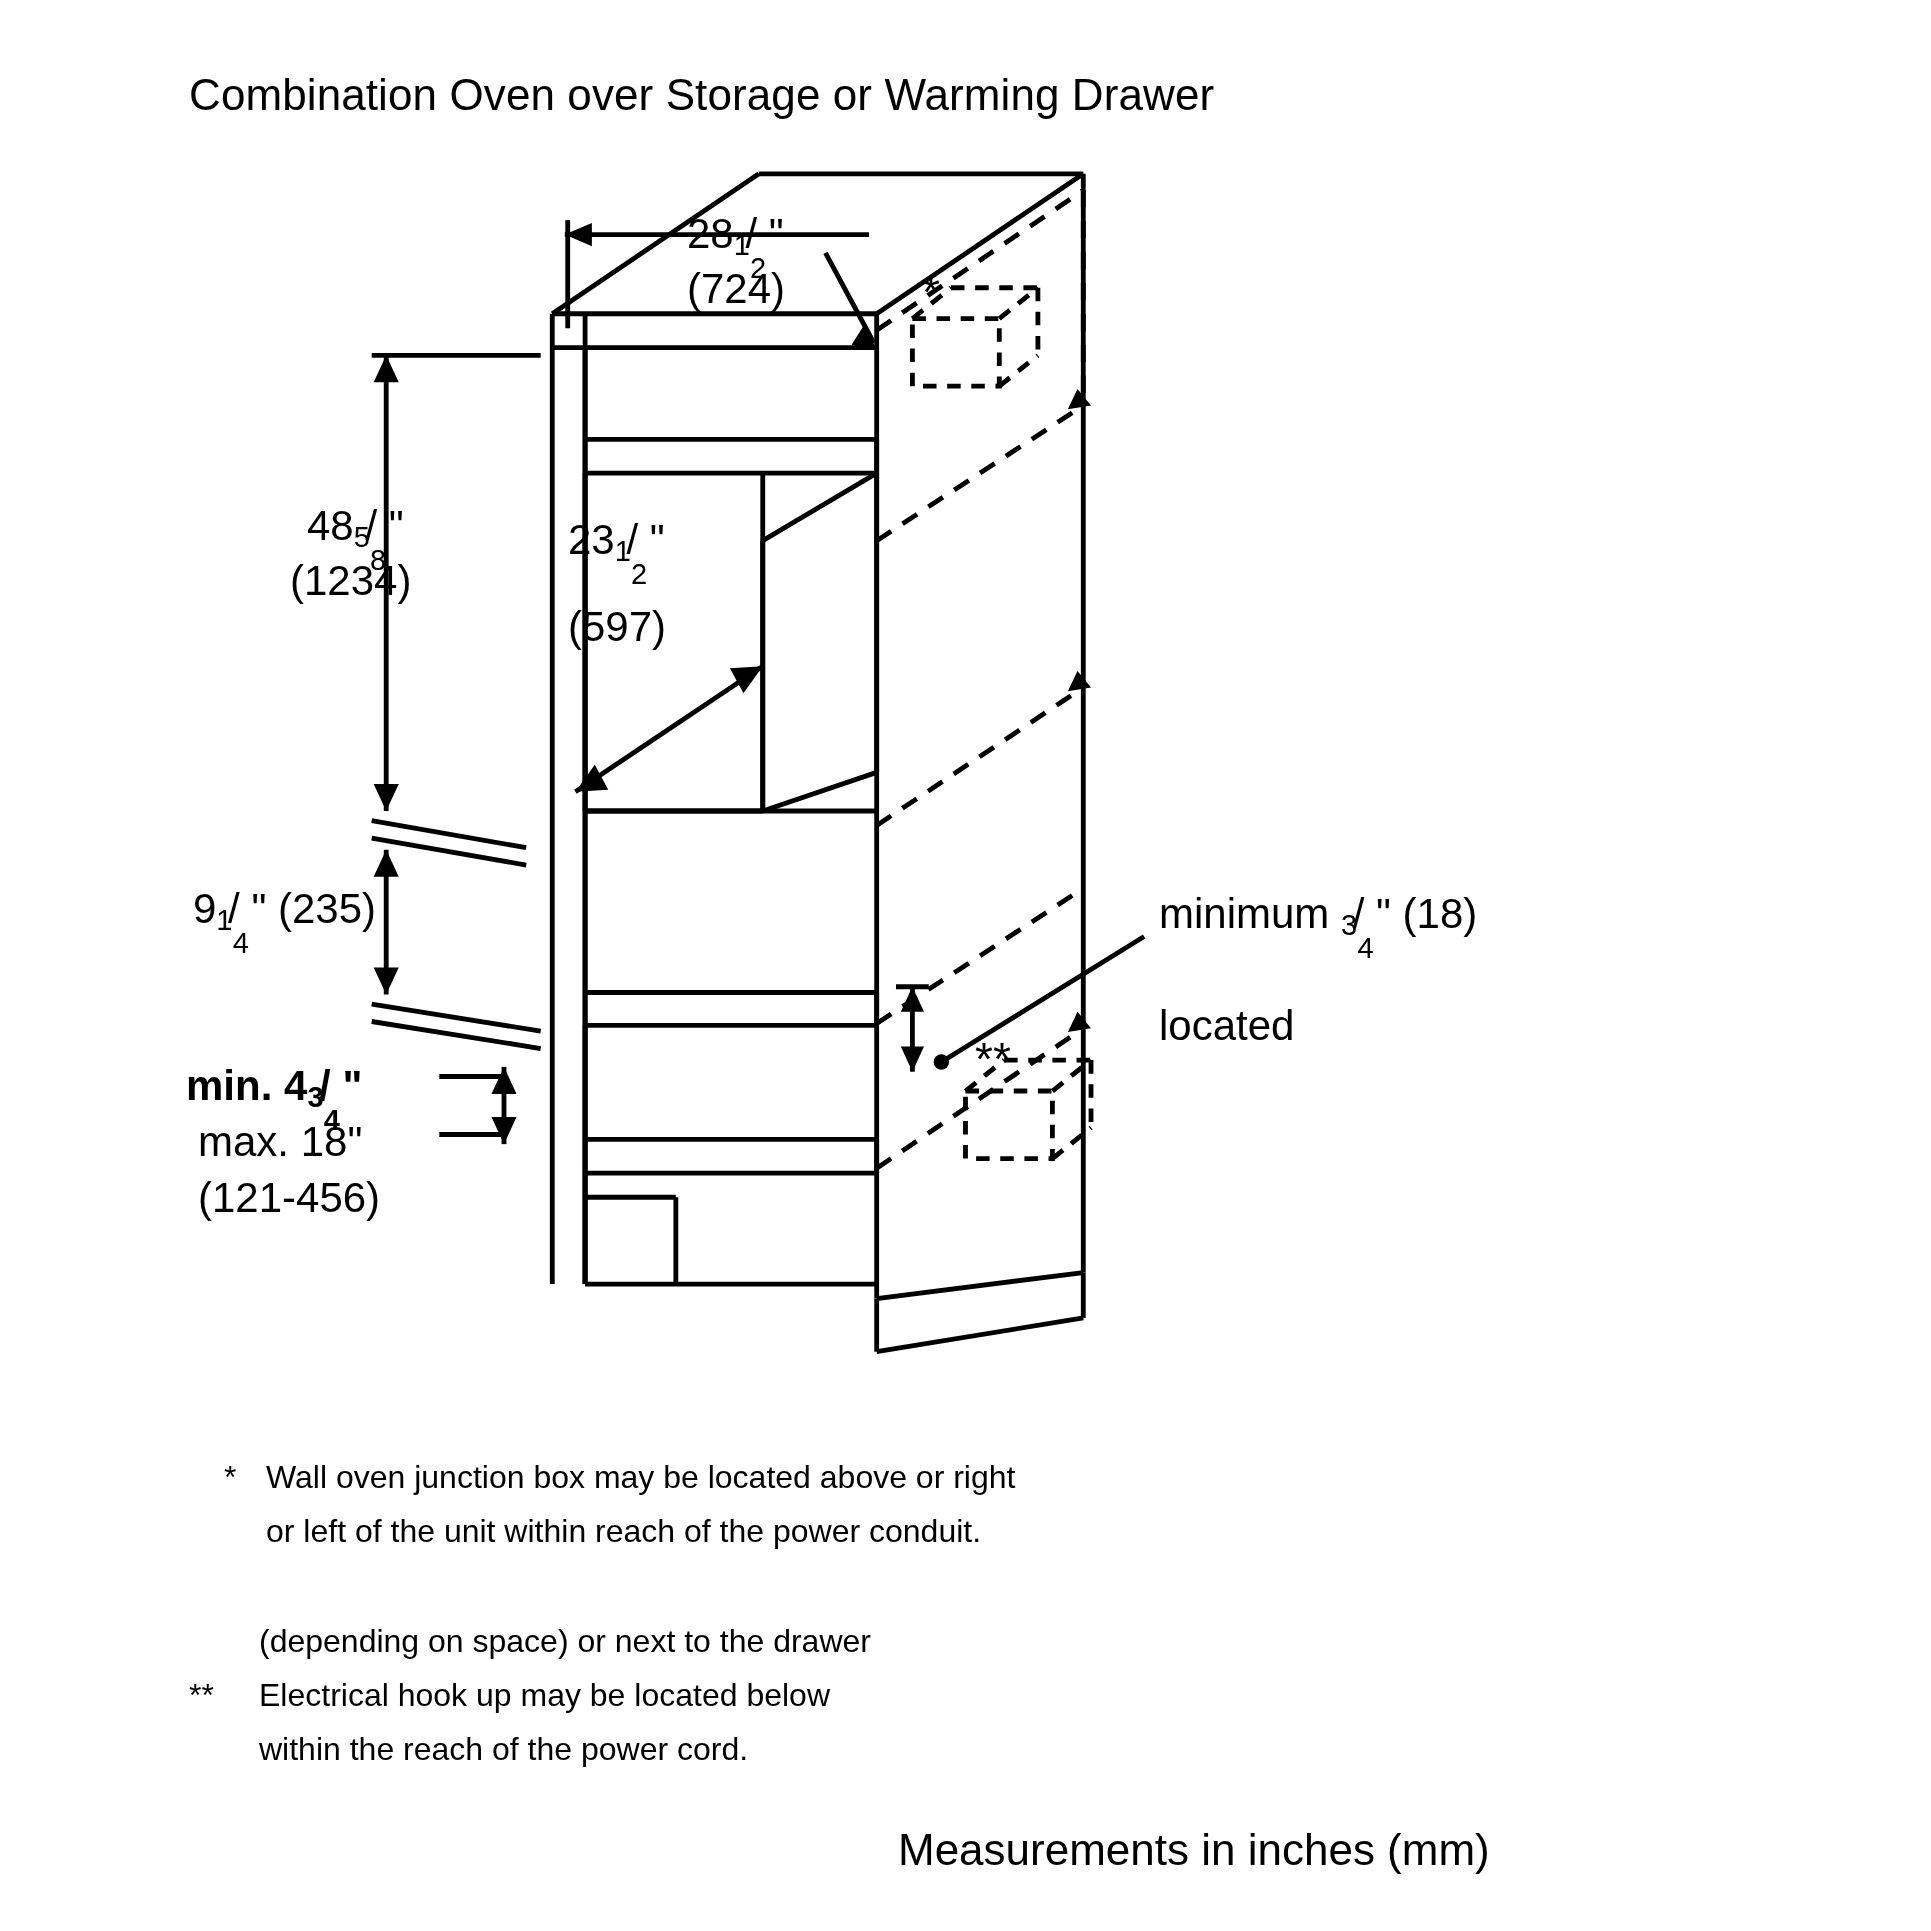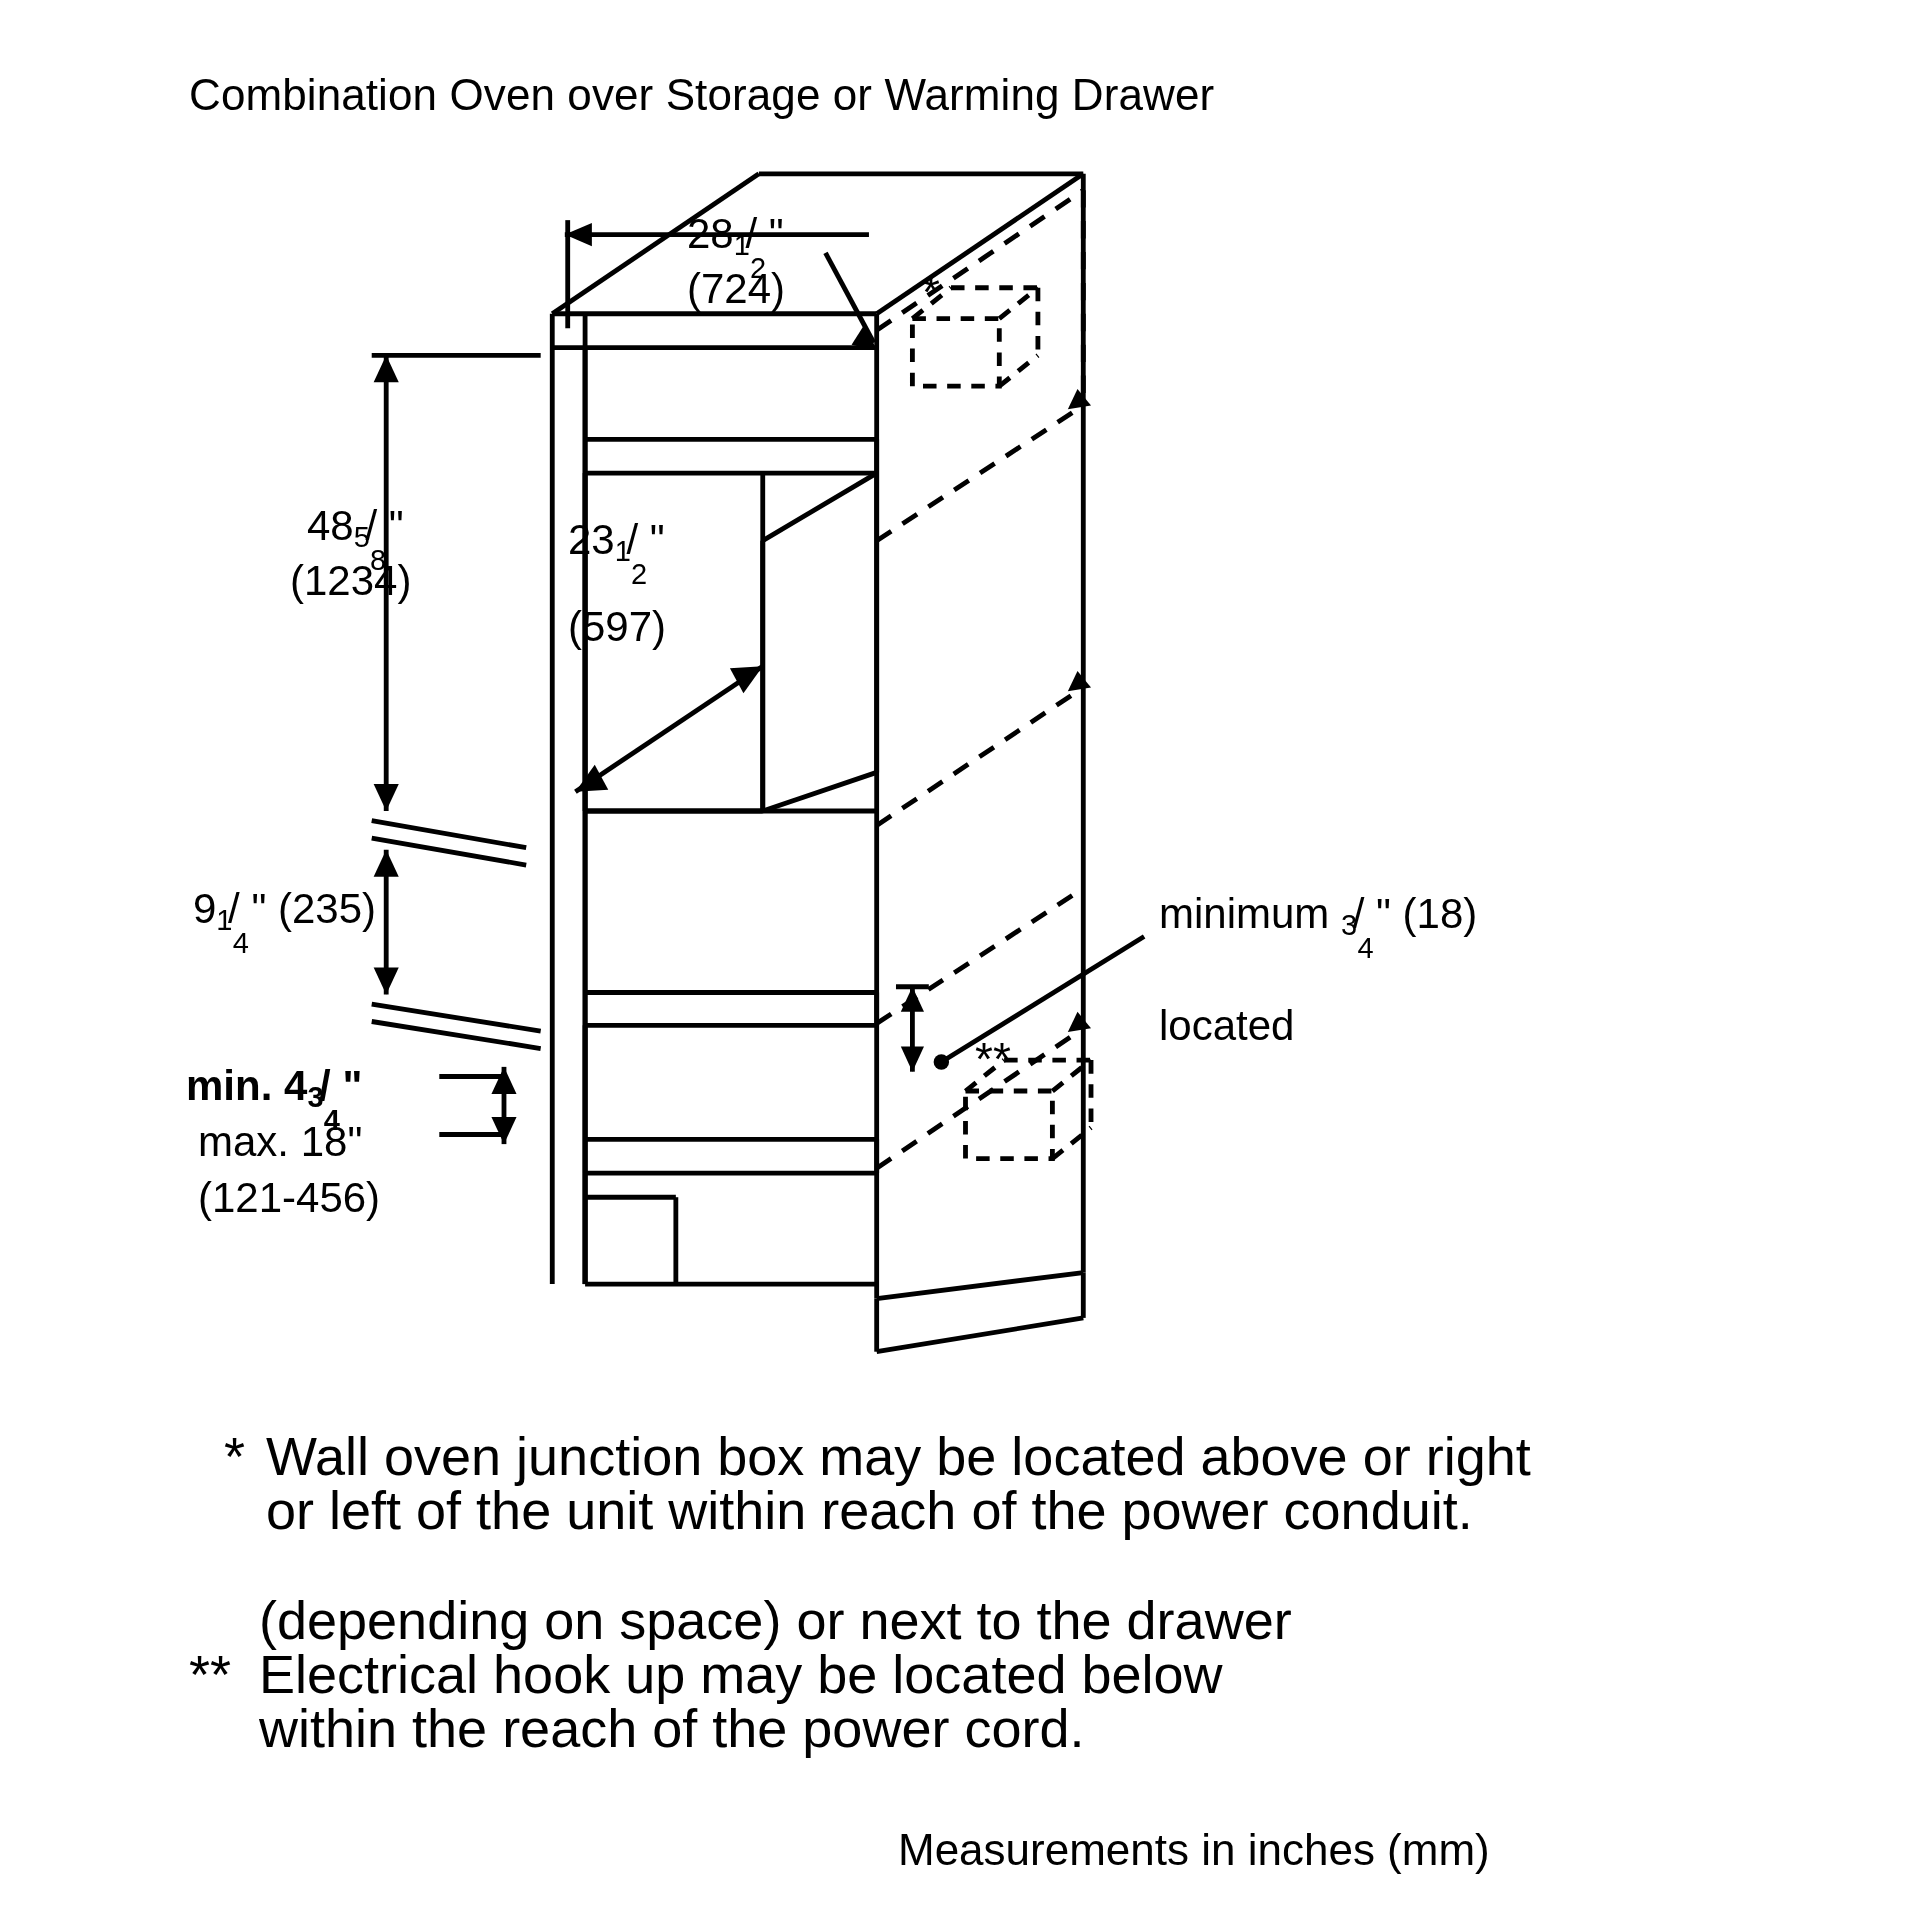--- a/index.html
+++ b/index.html
@@ -7,21 +7,21 @@
   #stage{position:relative;width:1931px;height:1931px;}
   .title{position:absolute;font-size:44px;line-height:58px;letter-spacing:0.1px;}
   #title-line1{left:189px;top:7.7px;}
   #title-line2{left:189px;top:66px;}
   svg#drawing{position:absolute;left:0;top:0;width:1931px;height:1931px;}
   .lbl{position:absolute;font-size:42px;line-height:52px;white-space:nowrap;}
   .frac{display:inline-block;position:relative;width:0;height:0;}
   .num{position:absolute;font-size:29px;left:0;top:-29px;}
   .den{position:absolute;font-size:29px;left:16.4px;top:-5.8px;}
   .sl{font-size:42px;}
-  .note{position:absolute;font-size:54px;line-height:54px;}
+  .note{position:absolute;font-size:32px;line-height:54px;margin-top:21px;}
   .note .star{display:inline-block;width:42px;}
   .footer{position:absolute;font-size:44px;}
 </style>
 </head>
 <body>
 
 <div id="stage">
 
   <div class="title" id="title-line2">Combination Oven over Storage or Warming Drawer</div>
 

